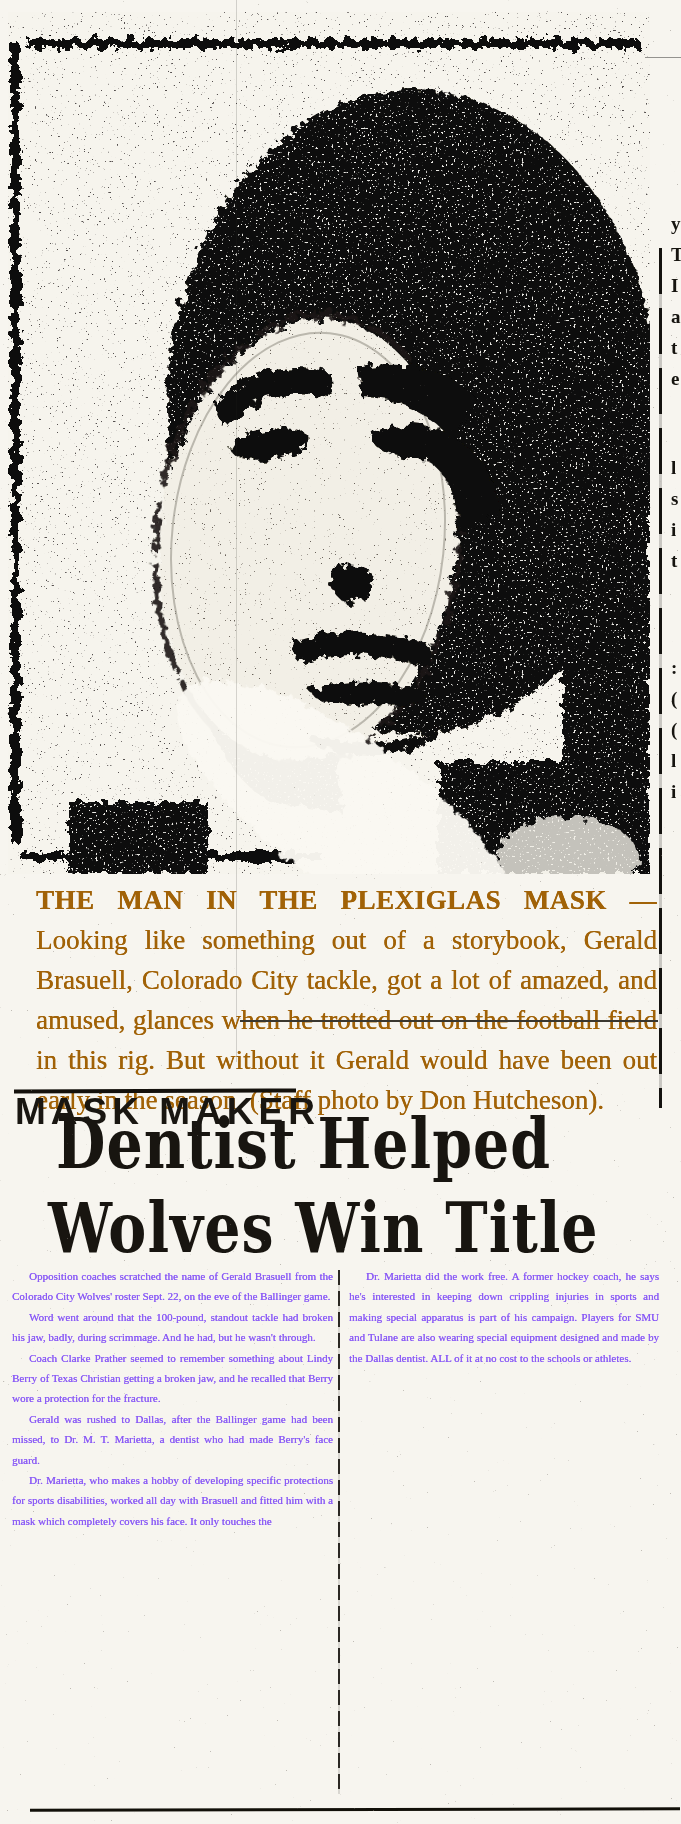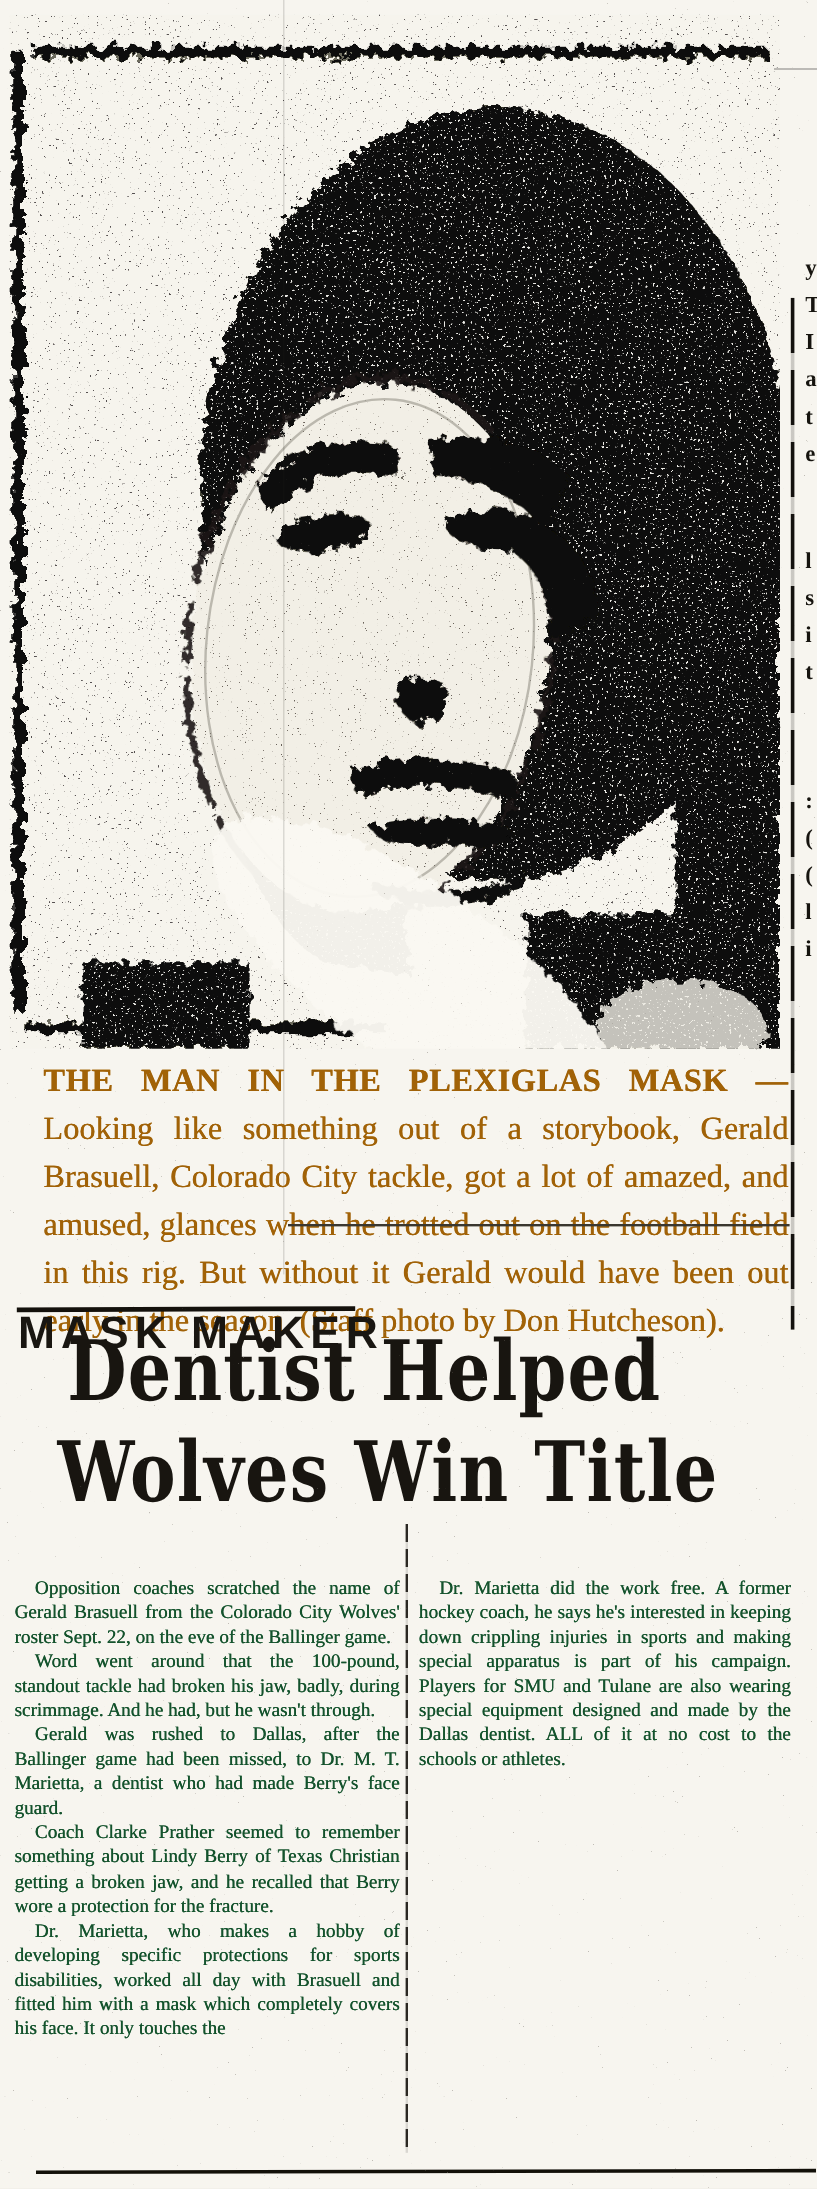--- a/index.html
+++ b/index.html
@@ -35,22 +35,22 @@
   .kicker-underline{position:absolute;left:14px;top:1089px;width:282px;height:4px;
     background:#14110c;transform:rotate(-.2deg);}
   
   .headline{position:absolute;margin:0;font-family:"DejaVu Serif","Liberation Serif",serif;
     font-weight:bold;font-size:57px;letter-spacing:1px;color:#181510;
     transform:scale(1,1.22);transform-origin:top left;white-space:nowrap;}
   .headline.l1{left:56px;top:1102px;}
   .headline.l2{left:48px;top:1186px;}
   
   .columns{position:absolute;left:12px;top:1266px;width:648px;}
-  .col{position:absolute;top:0;font-size:16px;line-height:20.4px;text-align:justify;
-    color:#14532d;text-shadow:.25px 0 0 currentColor;margin-top:48px;}
+  .col{position:absolute;top:0;font-size:11px;line-height:20.4px;text-align:justify;
+    color:#8b5cf6;text-shadow:.25px 0 0 currentColor;}
   .col p{margin:0;text-indent:17px;}
   .col-left{left:0;width:321px;}
   .col-right{left:337px;width:310px;}
   .col-divider{position:absolute;left:326px;top:4px;width:2px;height:524px;
     background:repeating-linear-gradient(180deg,#2b2archive823 0 0);
     background:repeating-linear-gradient(180deg,#2b2823 0 15px,rgba(43,40,35,.15) 15px 21px);}
   .bottom-rule{position:absolute;left:30px;top:1808px;width:650px;height:3px;
     background:#121009;transform:rotate(-.12deg);}
   .noise{position:absolute;left:0;top:0;width:681px;height:1824px;pointer-events:none;}
 </style>
@@ -150,22 +150,22 @@
   <h2 class="kicker">MASK MAKER</h2>
   <div class="kicker-underline"></div>
 
   <h1 class="headline l1">Dentist Helped</h1>
   <h1 class="headline l2">Wolves Win Title</h1>
 
   <div class="columns">
     <div class="col col-left">
       <p>Opposition coaches scratched the name of Gerald Brasuell from the Colorado City Wolves' roster Sept. 22, on the eve of the Ballinger game.</p>
       <p>Word went around that the 100-pound, standout tackle had broken his jaw, badly, during scrimmage. And he had, but he wasn't through.</p>
+      <p>Coach Clarke Prather seemed to remember something about Lindy Berry of Texas Christian getting a broken jaw, and he recalled that Berry wore a protection for the fracture.</p>
       <p>Gerald was rushed to Dallas, after the Ballinger game had been missed, to Dr. M. T. Marietta, a dentist who had made Berry's face guard.</p>
-      <p>Coach Clarke Prather seemed to remember something about Lindy Berry of Texas Christian getting a broken jaw, and he recalled that Berry wore a protection for the fracture.</p>
       <p>Dr. Marietta, who makes a hobby of developing specific protections for sports disabilities, worked all day with Brasuell and fitted him with a mask which completely covers his face. It only touches the</p>
     </div>
     <div class="col-divider"></div>
     <div class="col col-right">
       <p>Dr. Marietta did the work free. A former hockey coach, he says he's interested in keeping down crippling injuries in sports and making special apparatus is part of his campaign. Players for SMU and Tulane are also wearing special equipment designed and made by the Dallas dentist. ALL of it at no cost to the schools or athletes.</p>
     </div>
   </div>
 
   <div class="bottom-rule"></div>
 

